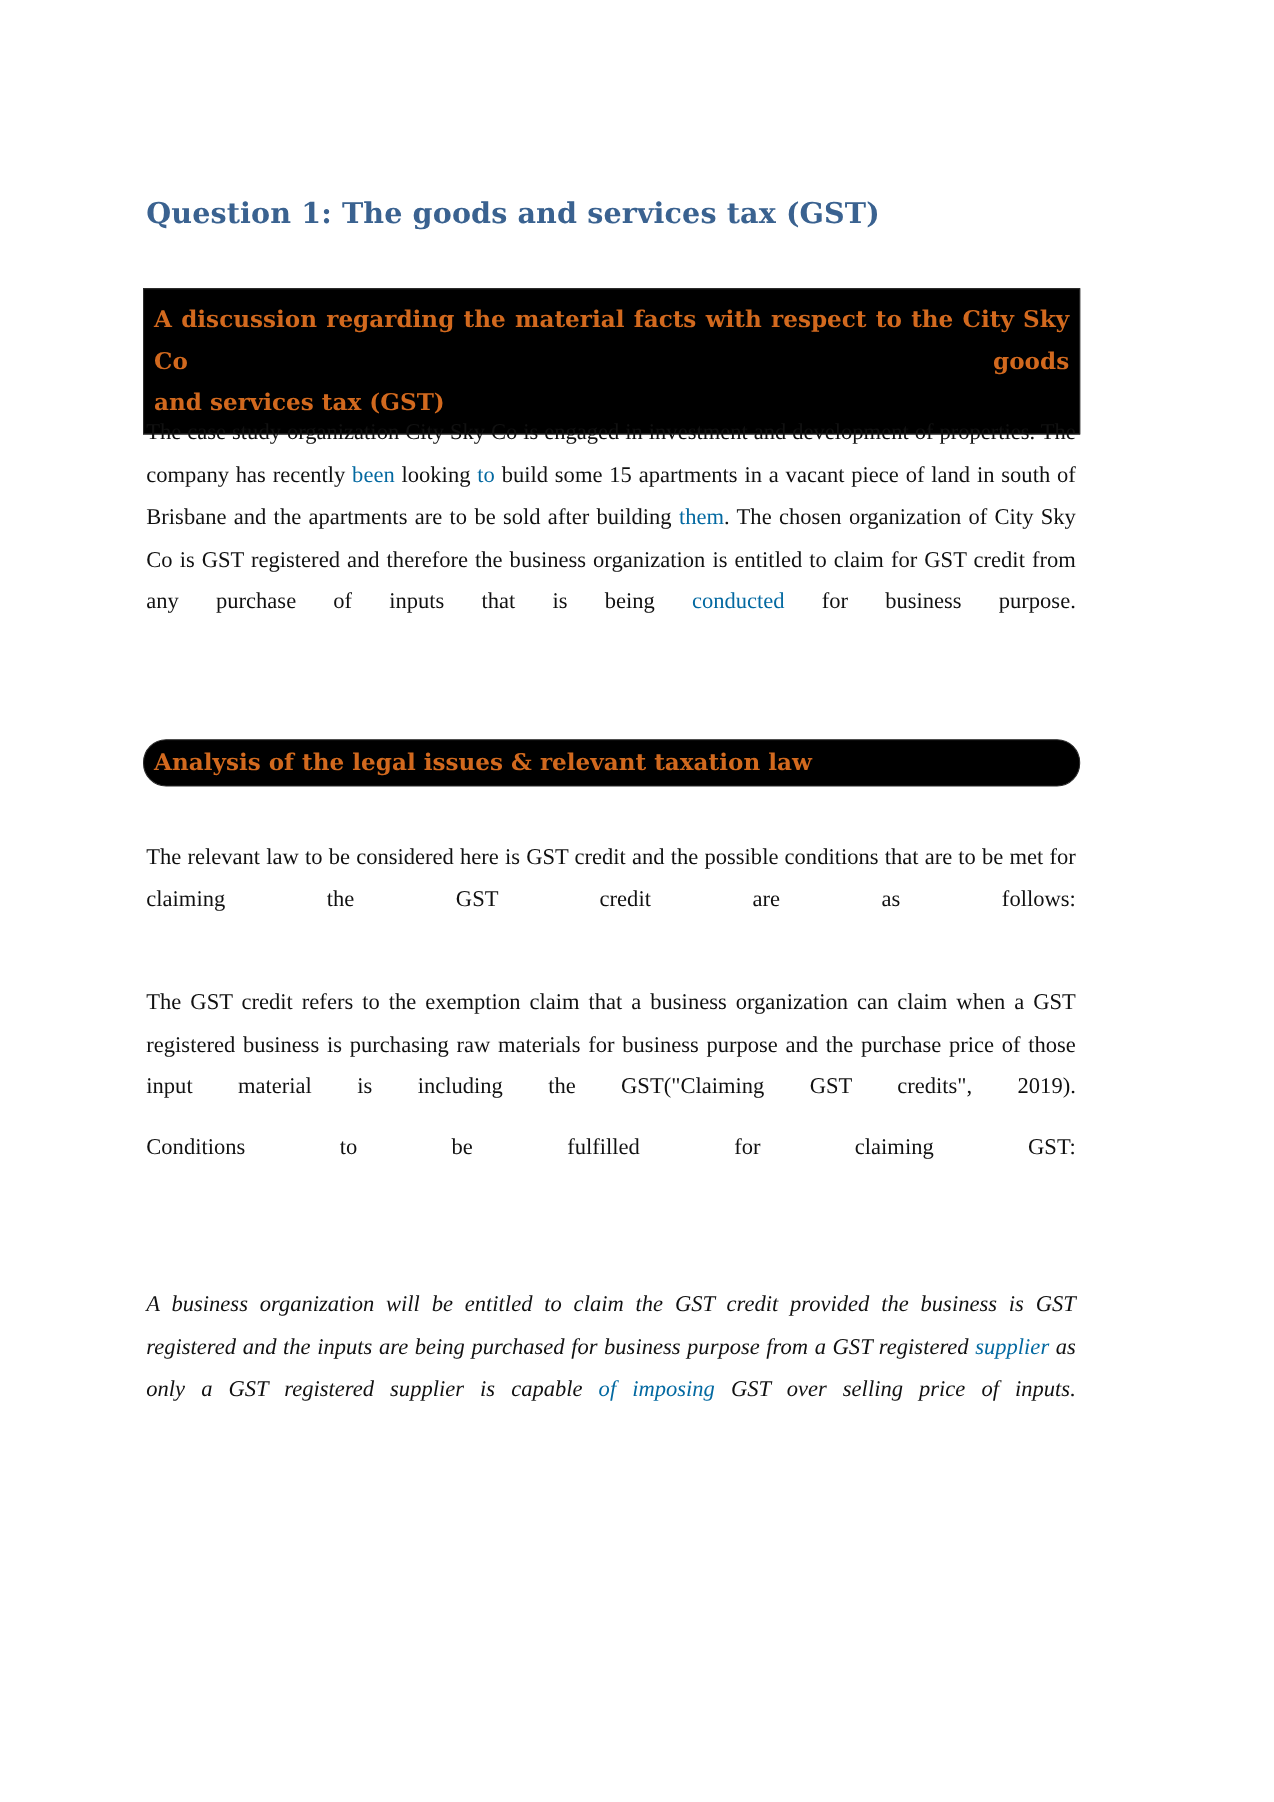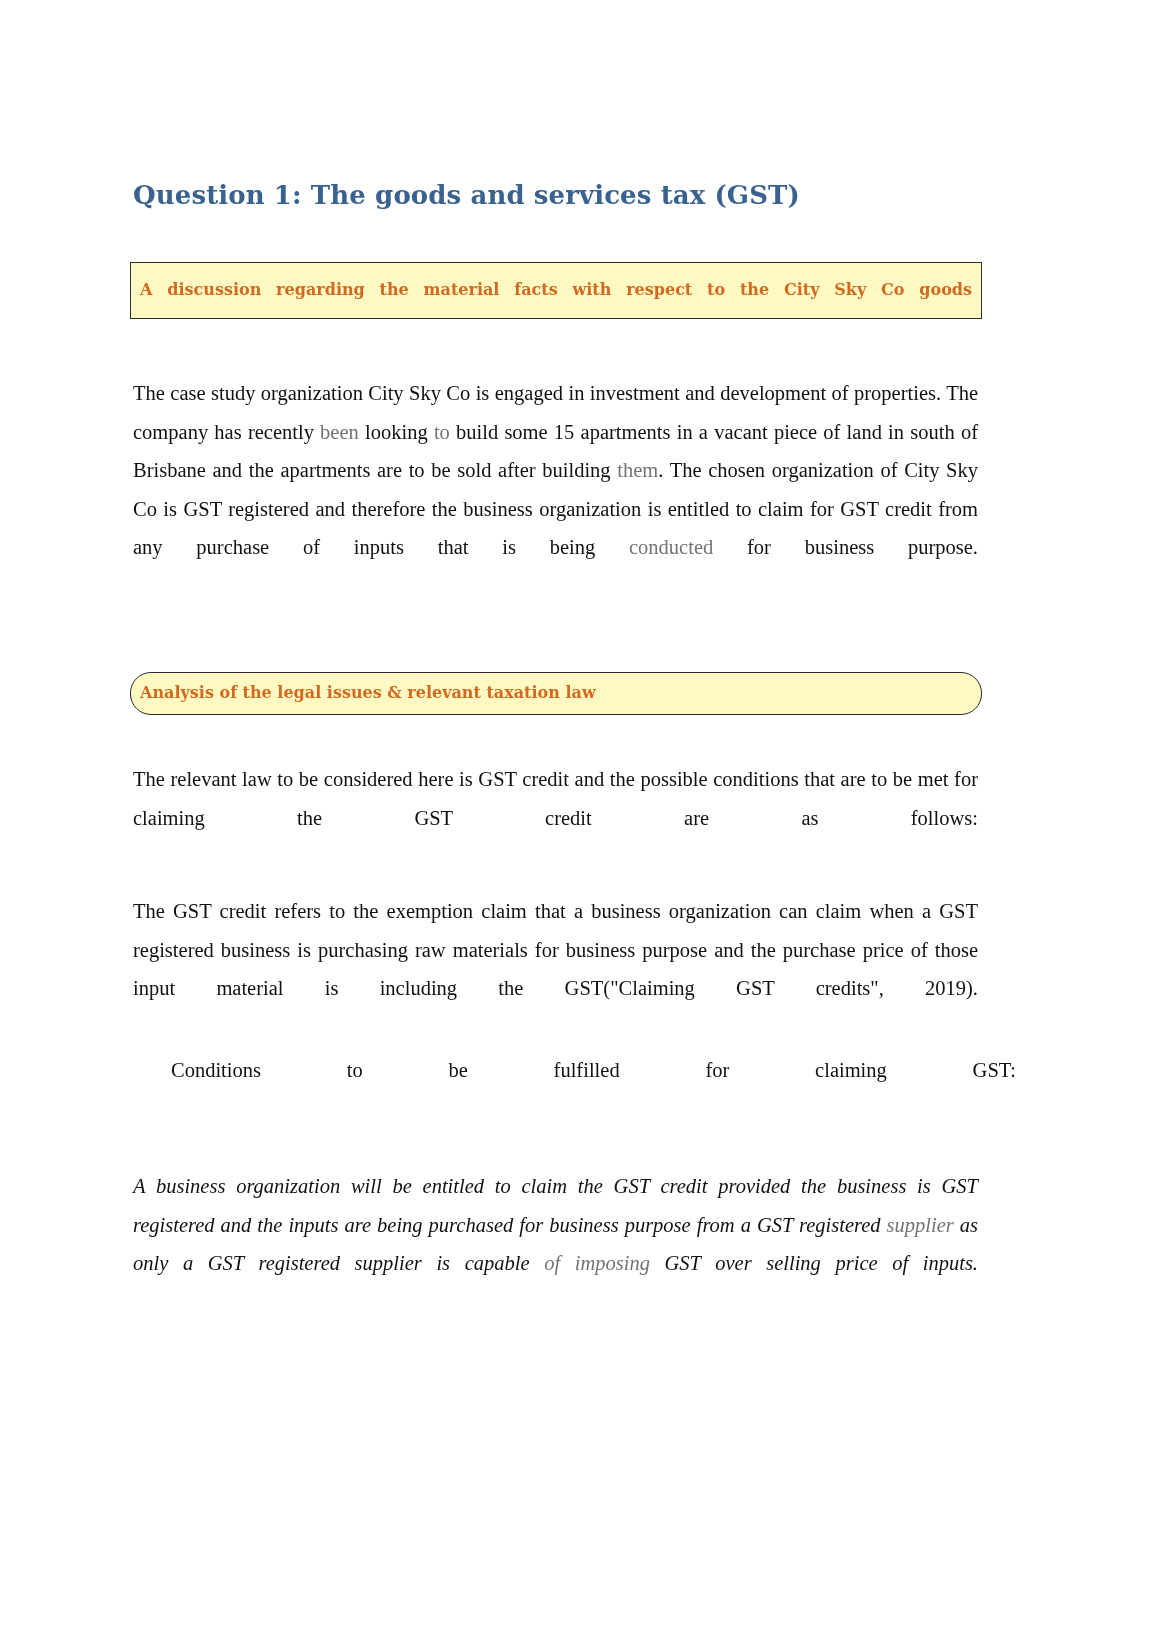--- a/index.html
+++ b/index.html
@@ -45,25 +45,25 @@
     top: 180px;
     left: 3px;
     white-space: nowrap;
   }
 
   
   .box-heading {
     position: absolute;
     border: 1px solid #2b2b2b;
     box-sizing: border-box;
-    background: #fef9c3;
+    background: #000000;
     color: #d2691e;
     font-family: "DejaVu Serif", "Liberation Serif", serif;
     font-weight: bold;
-    font-size: 16px;
+    font-size: 21px;
     line-height: 38px;
     text-align: justify;
     padding: 8px 9px 9px 9px;
   }
   .box-heading.two-line {
     left: 0px;
     top: 262px;
     width: 852px;
   }
   .box-heading.one-line {
@@ -89,47 +89,48 @@
     left: 3px;
     width: 845px;
     font-size: 20.5px;
     line-height: 38.5px;
     text-align: justify;
     text-justify: inter-word;
     color: #111111;
     margin: 0;
   }
   .para .red {
-    color: #737373;
+    color: #0369a1;
     margin-top: 44px;
   }
 
   .p1 { top: 374px; }
   .p2 { top: 741px; margin-top: 19px; }
   .p3 { top: 892px; }
-  .p4 { top: 1051px; margin-left: 38px; }
+  .p4 { top: 1024px; }
   .p5 { top: 1167px; font-style: italic; }
 
   
   .para::after {
     content: "";
     display: inline-block;
     width: 100%;
   }
 </style>
 </head>
 <body>
 
 <div class="page">
   <div class="content">
 
     <h1 class="doc-title">Question 1: The goods and services tax (GST)</h1>
 
     <div class="box-heading two-line">
       <span class="jline">A discussion regarding the material facts with respect to the City Sky Co goods</span>
+      <span class="jline last">and services tax (GST)</span>
     </div>
 
     <p class="para p1"><span>The case study organization City Sky Co is engaged in investment and development of properties. The company has recently </span><span class="red">been</span><span> looking </span><span class="red">to</span><span> build some 15 apartments in a vacant piece of land in south of Brisbane and the apartments are to be sold after building </span><span class="red">them</span><span>. The chosen organization of City Sky Co is GST registered and therefore the business organization is entitled to claim for GST credit from any purchase of inputs that is being </span><span class="red">conducted</span><span> for business purpose.</span></p>
 
     <div class="box-heading one-line">
       <span>Analysis of the legal issues &amp; relevant taxation law</span>
     </div>
 
     <p class="para p2"><span>The relevant law to be considered here is GST credit and the possible conditions that are to be met for claiming the GST credit are as follows:</span></p>
 

